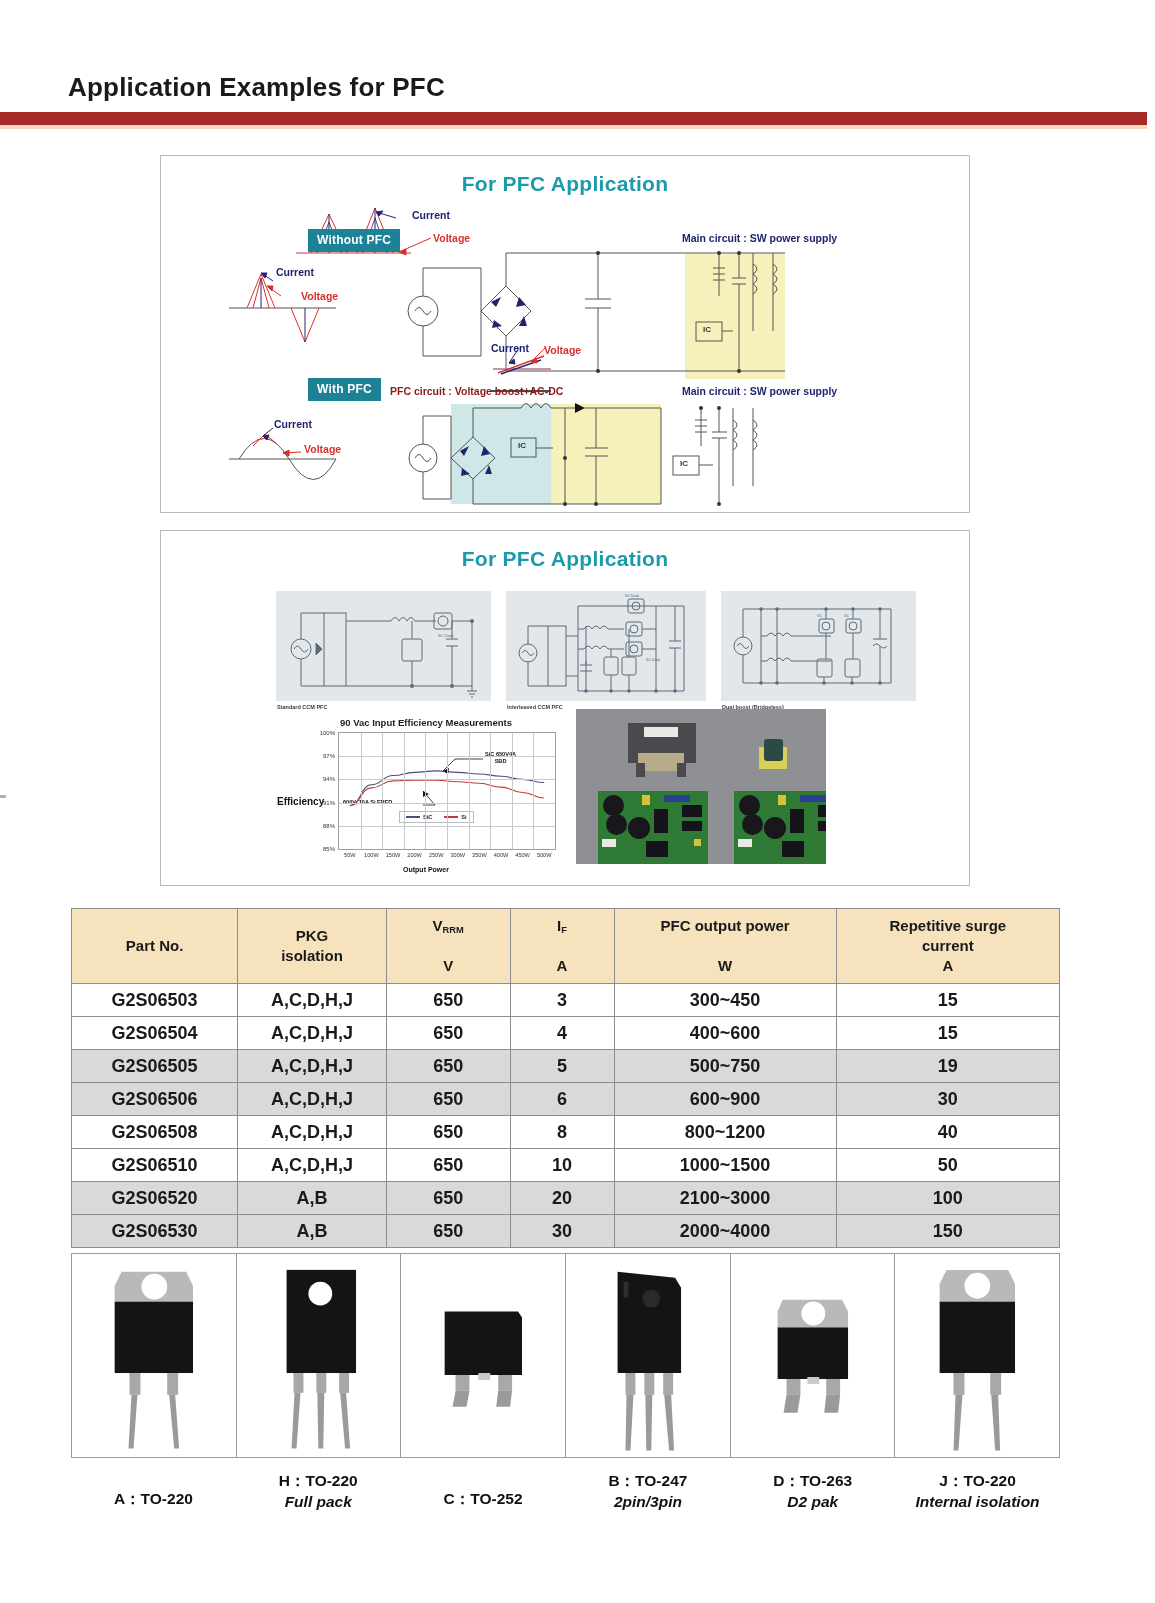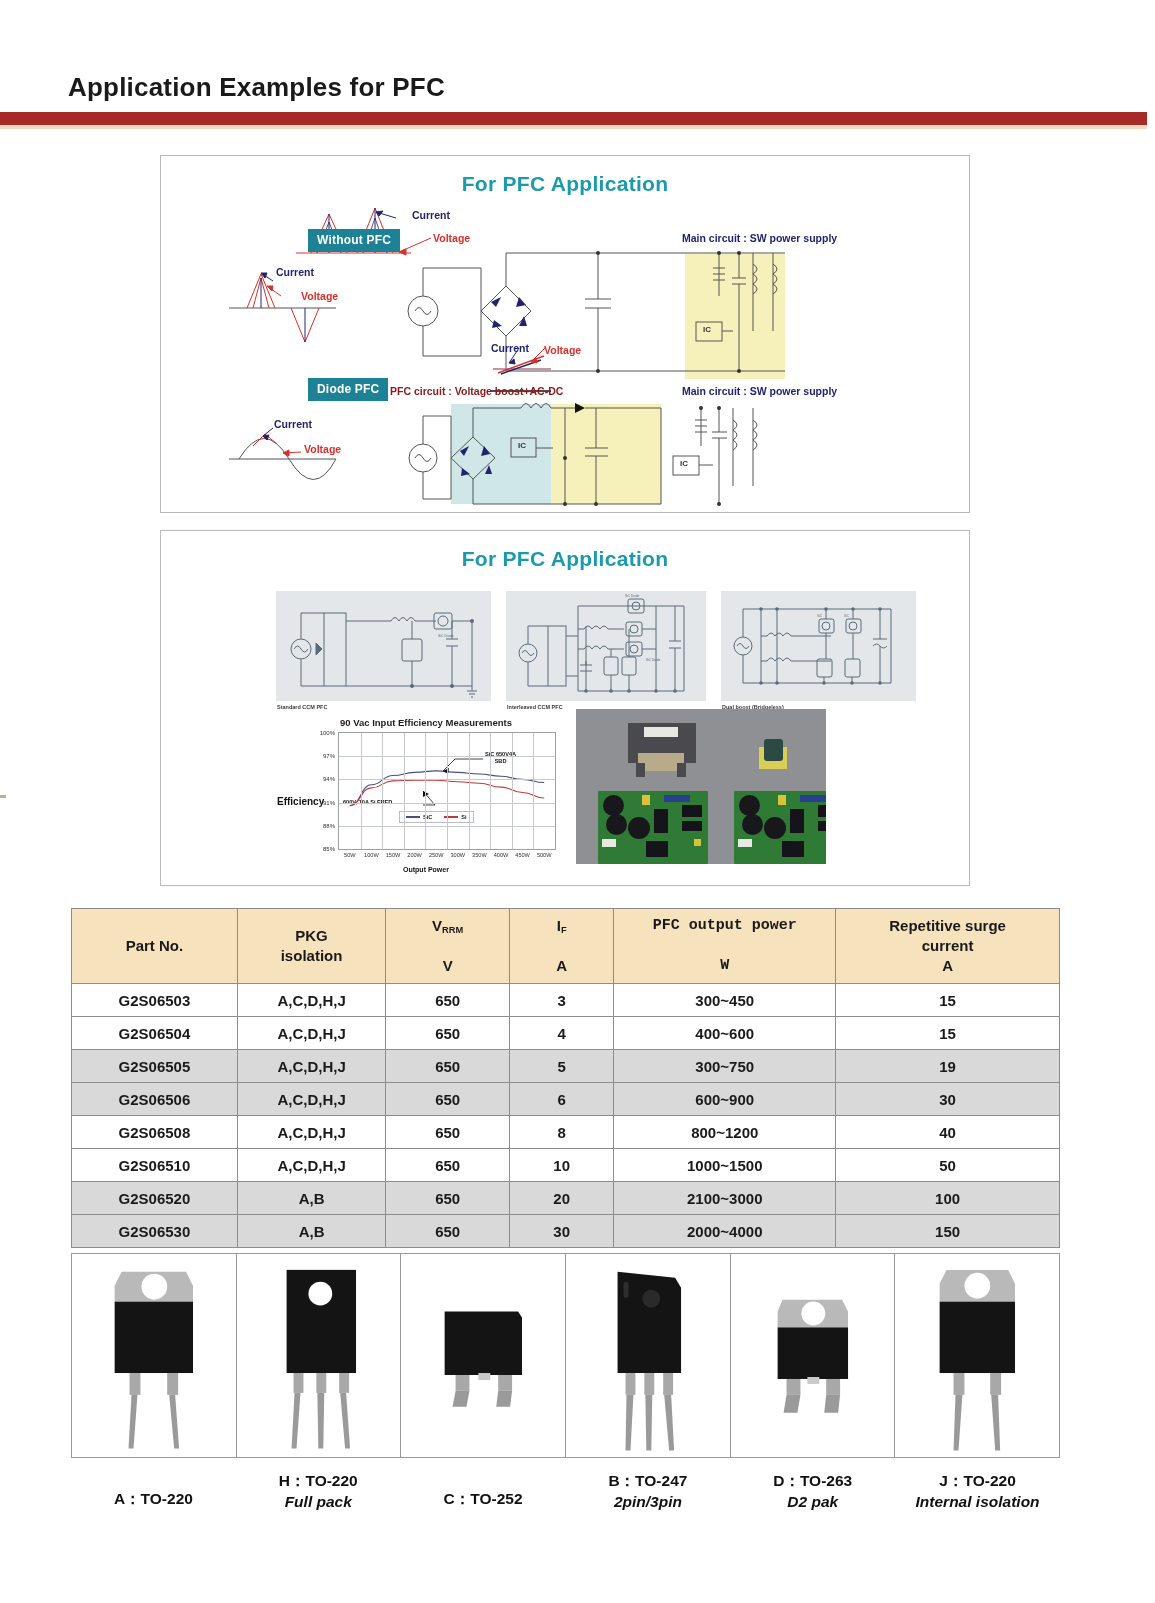--- a/index.html
+++ b/index.html
@@ -166,29 +166,29 @@
   #spec-table thead th{
     background:#f7e2be;
     height:70px;
     font-size:15px;
     line-height:1.35;
     padding:2px 4px;
   }
   #spec-table tbody td{
     height:30px;
     padding:1px 4px;
-    font-size:15px;
+    font-size:18px;
   }
   #spec-table tbody tr.shade td{ background:#d9d9d9;}
   #spec-table tbody tr.plain td{ background:#ffffff;}
   .col-part{ width:160px;}
   .col-pkg{ width:142px;}
   .col-v{ width:118px;}
   .col-i{ width:98px;}
-  .col-p{ width:218px;font-family:Liberation Mono, monospace;}
+  .col-p{ width:218px;}
   .col-s{ width:220px;}
   sub{ font-size:.62em; vertical-align:baseline; position:relative; top:.3em;}
 
   
   #pkg-gallery{
     position:absolute; left:71px; top:1253px;
     width:989px; height:205px;
     display:flex;
     border:1px solid #9a9a9a;
     box-sizing:border-box;
@@ -402,21 +402,21 @@
       </g>
       <circle cx="540" cy="252" r="2" fill="#333"></circle>
       <circle cx="558" cy="252" r="2" fill="#333"></circle>
       <circle cx="404" cy="348" r="2" fill="#333"></circle>
       <circle cx="435" cy="348" r="2" fill="#333"></circle>
       <circle cx="404" cy="302" r="2" fill="#333"></circle>
       <circle cx="558" cy="348" r="2" fill="#333"></circle>
     </svg>
 
     <div class="badge" id="badge-without-pfc">Without PFC</div>
-    <div class="badge" id="badge-with-pfc">Diode PFC</div>
+    <div class="badge" id="badge-with-pfc">With PFC</div>
 
     <div class="lbl lbl-current" style="left:251px;top:53px;">Current</div>
     <div class="lbl lbl-voltage" style="left:272px;top:76px;">Voltage</div>
     <div class="lbl lbl-current" style="left:115px;top:110px;">Current</div>
     <div class="lbl lbl-voltage" style="left:140px;top:134px;">Voltage</div>
     <div class="lbl lbl-dark" style="left:521px;top:76px;">Main circuit : SW power supply</div>
 
     <div class="lbl lbl-current" style="left:330px;top:186px;">Current</div>
     <div class="lbl lbl-voltage" style="left:383px;top:188px;">Voltage</div>
     <div class="lbl lbl-current" style="left:113px;top:262px;">Current</div>
@@ -723,21 +723,21 @@
         <td>650</td>
         <td>4</td>
         <td>400~600</td>
         <td>15</td>
       </tr>
       <tr class="shade">
         <td>G2S06505</td>
         <td>A,C,D,H,J</td>
         <td>650</td>
         <td>5</td>
-        <td>300~750</td>
+        <td>500~750</td>
         <td>19</td>
       </tr>
       <tr class="shade">
         <td>G2S06506</td>
         <td>A,C,D,H,J</td>
         <td>650</td>
         <td>6</td>
         <td>600~900</td>
         <td>30</td>
       </tr>

